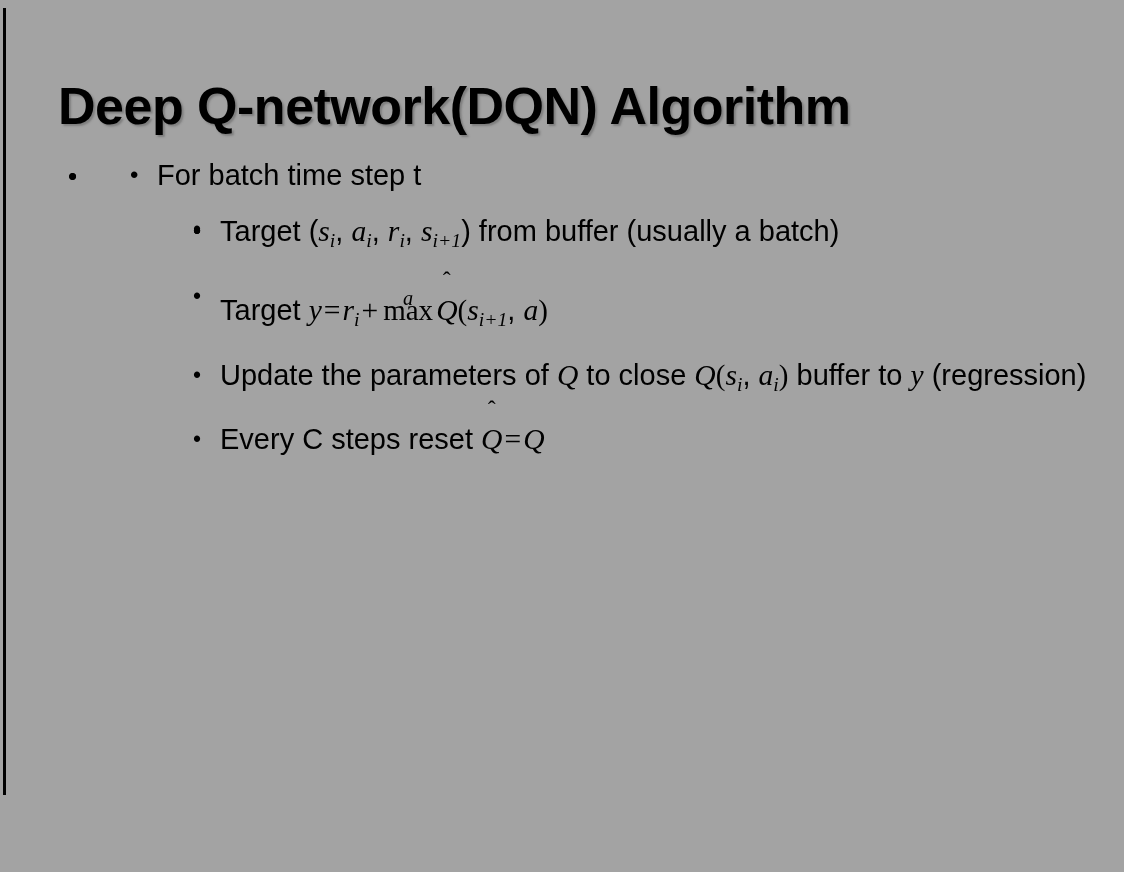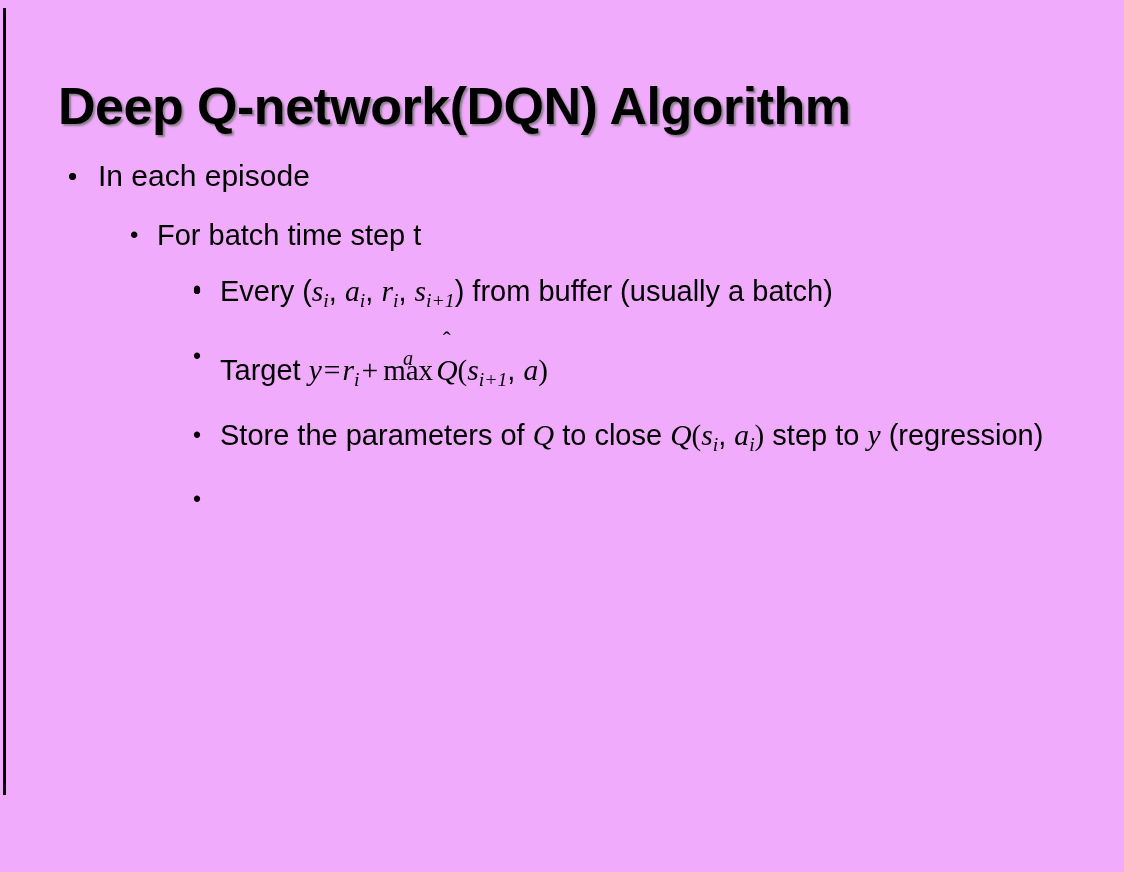--- a/index.html
+++ b/index.html
@@ -13,21 +13,21 @@
     background: #ffffff;
     font-family: "Liberation Sans", sans-serif;
     color: #000000;
     overflow: hidden;
   }
 
   #slide {
     position: relative;
     width: 1124px;
     height: 872px;
-    background: #f0abfc;
+    background: #a3a3a3;
     box-sizing: border-box;
   }
 
   
   #left-rule {
     position: absolute;
     left: 3px;
     top: 8px;
     width: 3px;
     height: 787px;
@@ -184,21 +184,20 @@
   <h1 id="slide-title">Deep Q-network(DQN) Algorithm</h1>
 
   <div id="body">
 
     <div class="bullet lvl1">
       <span class="dot">•</span>
     </div>
 
     <div class="bullet lvl1">
       <span class="dot">•</span>
-      <span class="txt">In each episode</span>
     </div>
 
     <div class="bullet lvl2">
       <span class="dot">•</span>
       <span class="txt">For batch time step t</span>
     </div>
 
     <div class="bullet lvl3">
       <span class="dot">•</span>
     </div>
@@ -206,31 +205,32 @@
     <div class="bullet lvl3">
       <span class="dot">•</span>
     </div>
 
     <div class="bullet lvl3">
       <span class="dot">•</span>
     </div>
 
     <div class="bullet lvl3">
       <span class="dot">•</span>
-      <span class="txt"><span>Every (</span><span class="m">s</span><span class="sub">i</span><span>, </span><span class="m">a</span><span class="sub">i</span><span>, </span><span class="m">r</span><span class="sub">i</span><span>, </span><span class="m">s</span><span class="sub">i+1</span><span>) from buffer (usually a batch)</span></span>
+      <span class="txt"><span>Target (</span><span class="m">s</span><span class="sub">i</span><span>, </span><span class="m">a</span><span class="sub">i</span><span>, </span><span class="m">r</span><span class="sub">i</span><span>, </span><span class="m">s</span><span class="sub">i+1</span><span>) from buffer (usually a batch)</span></span>
     </div>
 
     <div class="bullet lvl3" style="line-height:58px;">
       <span class="dot">•</span>
       <span class="txt"><span>Target </span><span class="m">y</span><span class="op">=</span><span class="m">r</span><span class="sub">i</span><span class="op">+</span><span class="maxop"><span class="maxtop">max</span><span class="maxsub">a</span></span><span class="qhat"><span class="hat">̂</span><span>Q</span></span><span class="m-up">(</span><span class="m">s</span><span class="sub">i+1</span><span>, </span><span class="m">a</span><span class="m-up">)</span></span>
     </div>
 
     <div class="bullet lvl3">
       <span class="dot">•</span>
-      <span class="txt"><span>Store the parameters of </span><span class="m">Q</span><span> to close </span><span class="m">Q</span><span class="m-up">(</span><span class="m">s</span><span class="sub">i</span><span>, </span><span class="m">a</span><span class="sub">i</span><span class="m-up">)</span><span> step to </span><span class="m">y</span><span> (regression)</span></span>
+      <span class="txt"><span>Update the parameters of </span><span class="m">Q</span><span> to close </span><span class="m">Q</span><span class="m-up">(</span><span class="m">s</span><span class="sub">i</span><span>, </span><span class="m">a</span><span class="sub">i</span><span class="m-up">)</span><span> buffer to </span><span class="m">y</span><span> (regression)</span></span>
     </div>
 
     <div class="bullet lvl3" style="line-height:56px;">
       <span class="dot">•</span>
+      <span class="txt"><span>Every C steps reset </span><span class="qhat"><span class="hat">̂</span><span>Q</span></span><span class="op">=</span><span class="m">Q</span></span>
     </div>
 
   </div>
 </div>
 
 </body></html>

